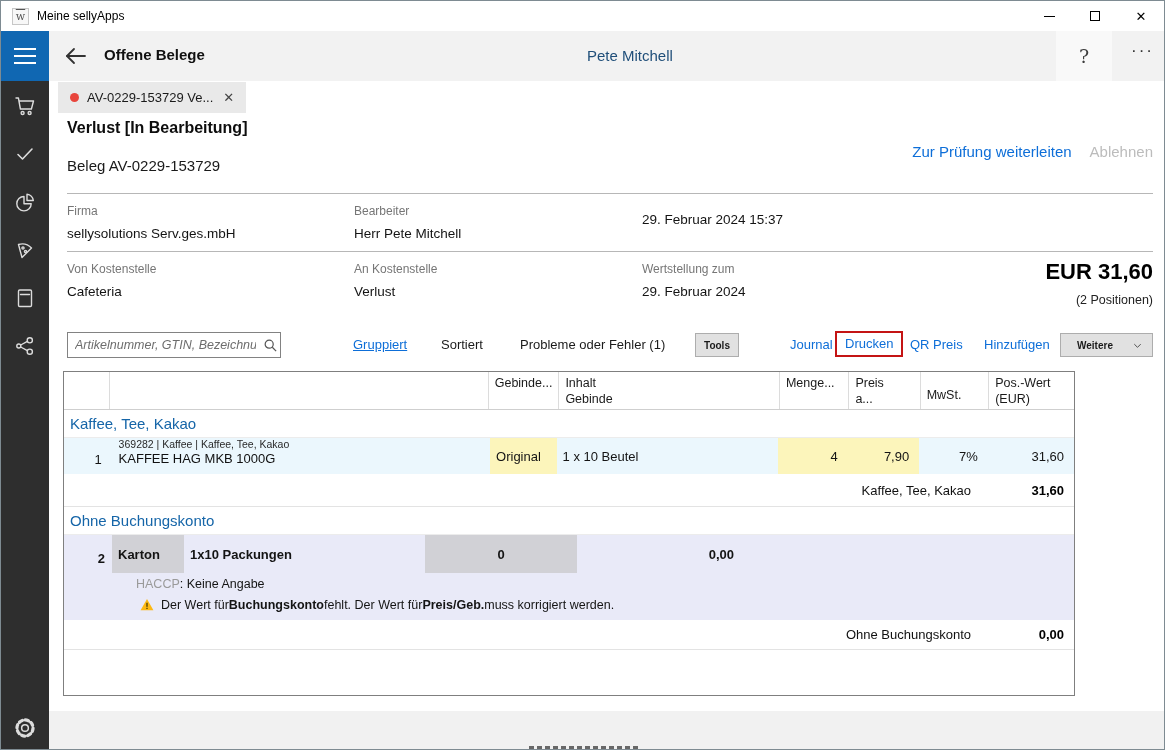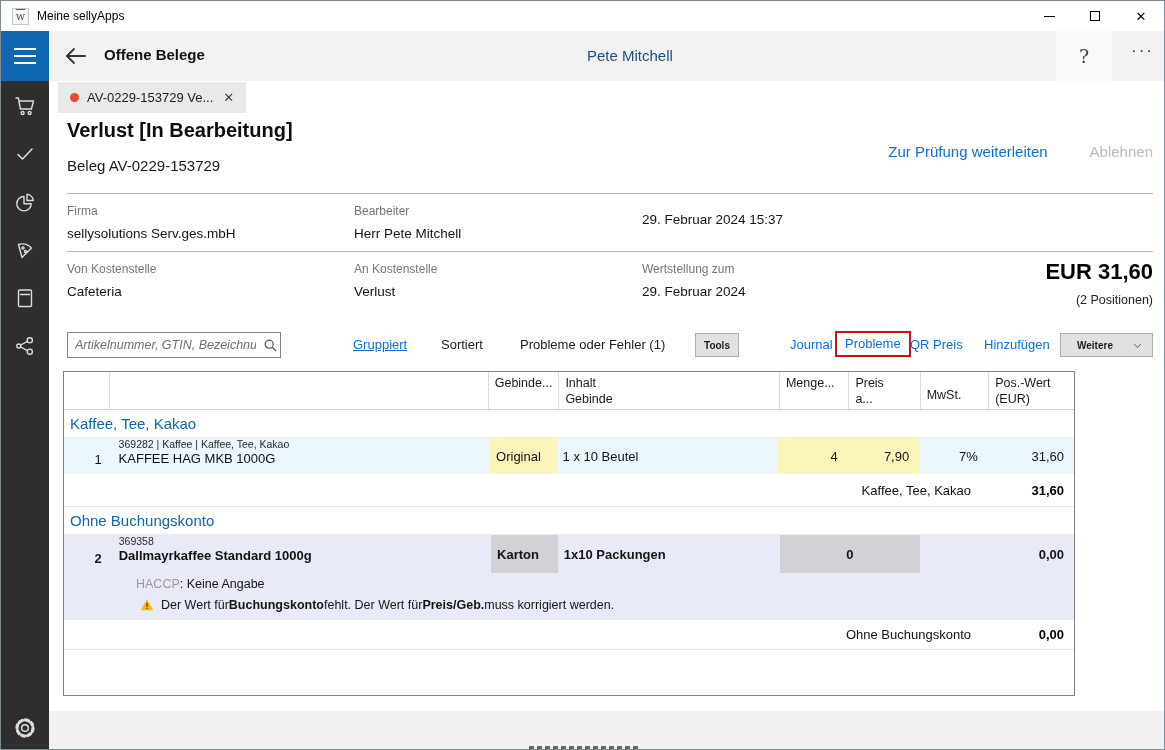--- a/index.html
+++ b/index.html
@@ -40,23 +40,23 @@
   .main { position:absolute; left:48px; top:80px; width:1117px; height:670px; background:#fff; }
   .footer-strip { position:absolute; left:48px; top:710px; width:1117px; height:40px; background:#f1f1f1; }
   .watermark-sliver { position:absolute; left:528px; bottom:0; width:112px; height:3px; opacity:.75;
       background:repeating-linear-gradient(90deg,#3a3a3a 0 5px,transparent 5px 8px); }
 
   .doc-tab { position:absolute; left:9px; top:1px; height:31px; background:#e9e9e9; display:flex; align-items:center; padding:0 12px; cursor:pointer; }
   .tab-dot { width:9px; height:9px; border-radius:50%; background:#e8453c; margin-right:8px; }
   .tab-label { font-size:13px; color:#1a1a1a; }
   .tab-close { margin-left:10px; font-size:13px; color:#444; cursor:pointer; }
 
-  .doc-title { position:absolute; left:18px; top:38px; font-size:20px; font-weight:bold; color:#0d0d0d; }
+  .doc-title { position:absolute; left:18px; top:38px; font-size:16px; font-weight:bold; color:#0d0d0d; }
   .doc-ref { position:absolute; left:18px; top:76px; font-size:15px; color:#1a1a1a; }
-  .doc-actions { position:absolute; right:13px; top:62px; display:flex; gap:42px; font-size:15px; }
+  .doc-actions { position:absolute; right:13px; top:62px; display:flex; gap:18px; font-size:15px; }
   .link-blue { color:#0d6ed8; cursor:pointer; text-decoration:none; }
   .link-disabled { color:#bcbcbc; cursor:default; }
 
   .divider { position:absolute; left:18px; right:13px; height:0; border-top:1px solid #b7b7b7; }
   .d1 { top:112px; } .d2 { top:170px; }
 
   .field { position:absolute; width:270px; }
   .field .lbl { font-size:12px; color:#767676; display:block; }
   .field .val { font-size:13.5px; color:#141414; display:block; margin-top:8px; }
   .fr1 { top:123px; } .fr2 { top:181px; }
@@ -268,21 +268,21 @@
               </g>
             </svg>
         </span>
       </div>
       <span class="tbi tb-grouped">Gruppiert</span>
       <span class="tbi tb-sorted">Sortiert</span>
       <span class="tbi tb-problems">Probleme oder Fehler (1)</span>
       <div class="btn-gray tb-tools">Tools</div>
       <span class="tbi tb-journal">Journal</span>
       <div class="print-box">
-        <span class="tb-print">Probleme</span>
+        <span class="tb-print">Drucken</span>
       </div>
       <span class="tbi tb-qr">QR Preis</span>
       <span class="tbi tb-add">Hinzufügen</span>
       <div class="btn-gray tb-more">
         <span>Weitere</span>
         <svg width="11" height="11" viewBox="0 0 24 24">
             <polyline points="5,9 12,16 19,9" fill="none" stroke="#444" stroke-width="2"></polyline>
           </svg>
       </div>
     </div>
@@ -322,24 +322,20 @@
       <div class="subtotal">
         <span class="st-label">Kaffee, Tee, Kakao</span>
         <span class="st-value">31,60</span>
       </div>
 
       <div class="group-hdr">Ohne Buchungskonto</div>
 
       <div class="row2">
         <div class="trow r2-main">
           <div class="cell c0 num-cell bold">2</div>
-          <div class="cell c1 cell-pad">
-            <div class="meta-line">369358</div>
-            <div class="name-line bold">Dallmayrkaffee Standard 1000g</div>
-          </div>
           <div class="cell c2 graybox vcenter bold" style="padding-left:6px;">Karton</div>
           <div class="cell c3 vcenter bold" style="padding-left:6px;">1x10 Packungen</div>
           <div class="cell graybox zero-box">0</div>
           <div class="cell c6"></div>
           <div class="cell c7 vcenter rt bold" style="justify-content:flex-end;">0,00</div>
         </div>
         <div class="sub-line haccp-line">
           <span class="haccp-lbl">HACCP</span>
             <span>: Keine Angabe</span>
         </div>

